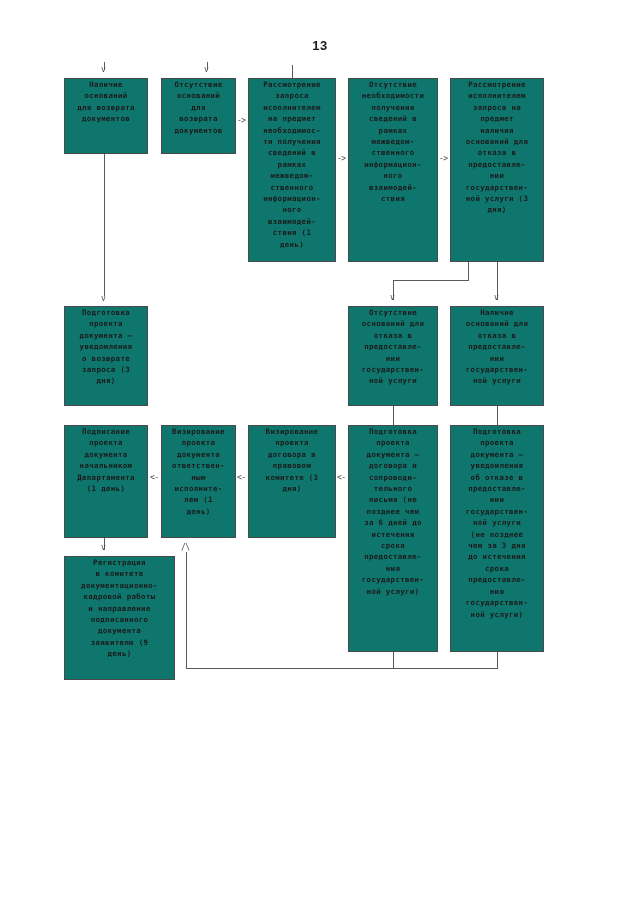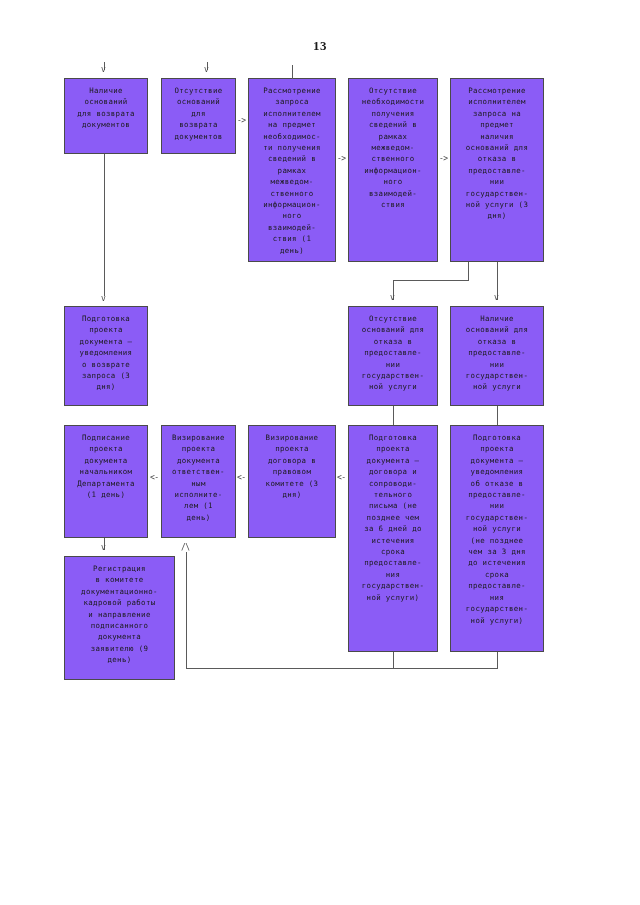--- a/index.html
+++ b/index.html
@@ -17,39 +17,40 @@
     height: 905px;
     background: #ffffff;
     overflow: hidden;
   }
   .page-number {
     position: absolute;
     top: 38px;
     left: 0;
     width: 640px;
     text-align: center;
-    font-family: Liberation Serif, serif;
+    font-family: Liberation Sans, sans-serif;
     font-size: 13px;
     font-weight: bold;
     color: #1a1a1a;
     letter-spacing: 0.5px;
   }
   .node {
     position: absolute;
     box-sizing: border-box;
     border: 1px solid #4a4a4a;
-    background: #8b5cf6;
+    background: #0f766e;
     color: #1a1a1a;
     font-size: 7.4px;
     line-height: 11.4px;
     letter-spacing: 0.35px;
     text-align: center;
-    padding: 6px 3px 3px 3px;
+    padding: 0 3px 3px 3px;
     white-space: pre-line;
     overflow: hidden;
+    font-weight: bold;
   }
   .edge-v {
     position: absolute;
     width: 1px;
     background: #5a5a5a;
   }
   .edge-h {
     position: absolute;
     height: 1px;
     background: #5a5a5a;

